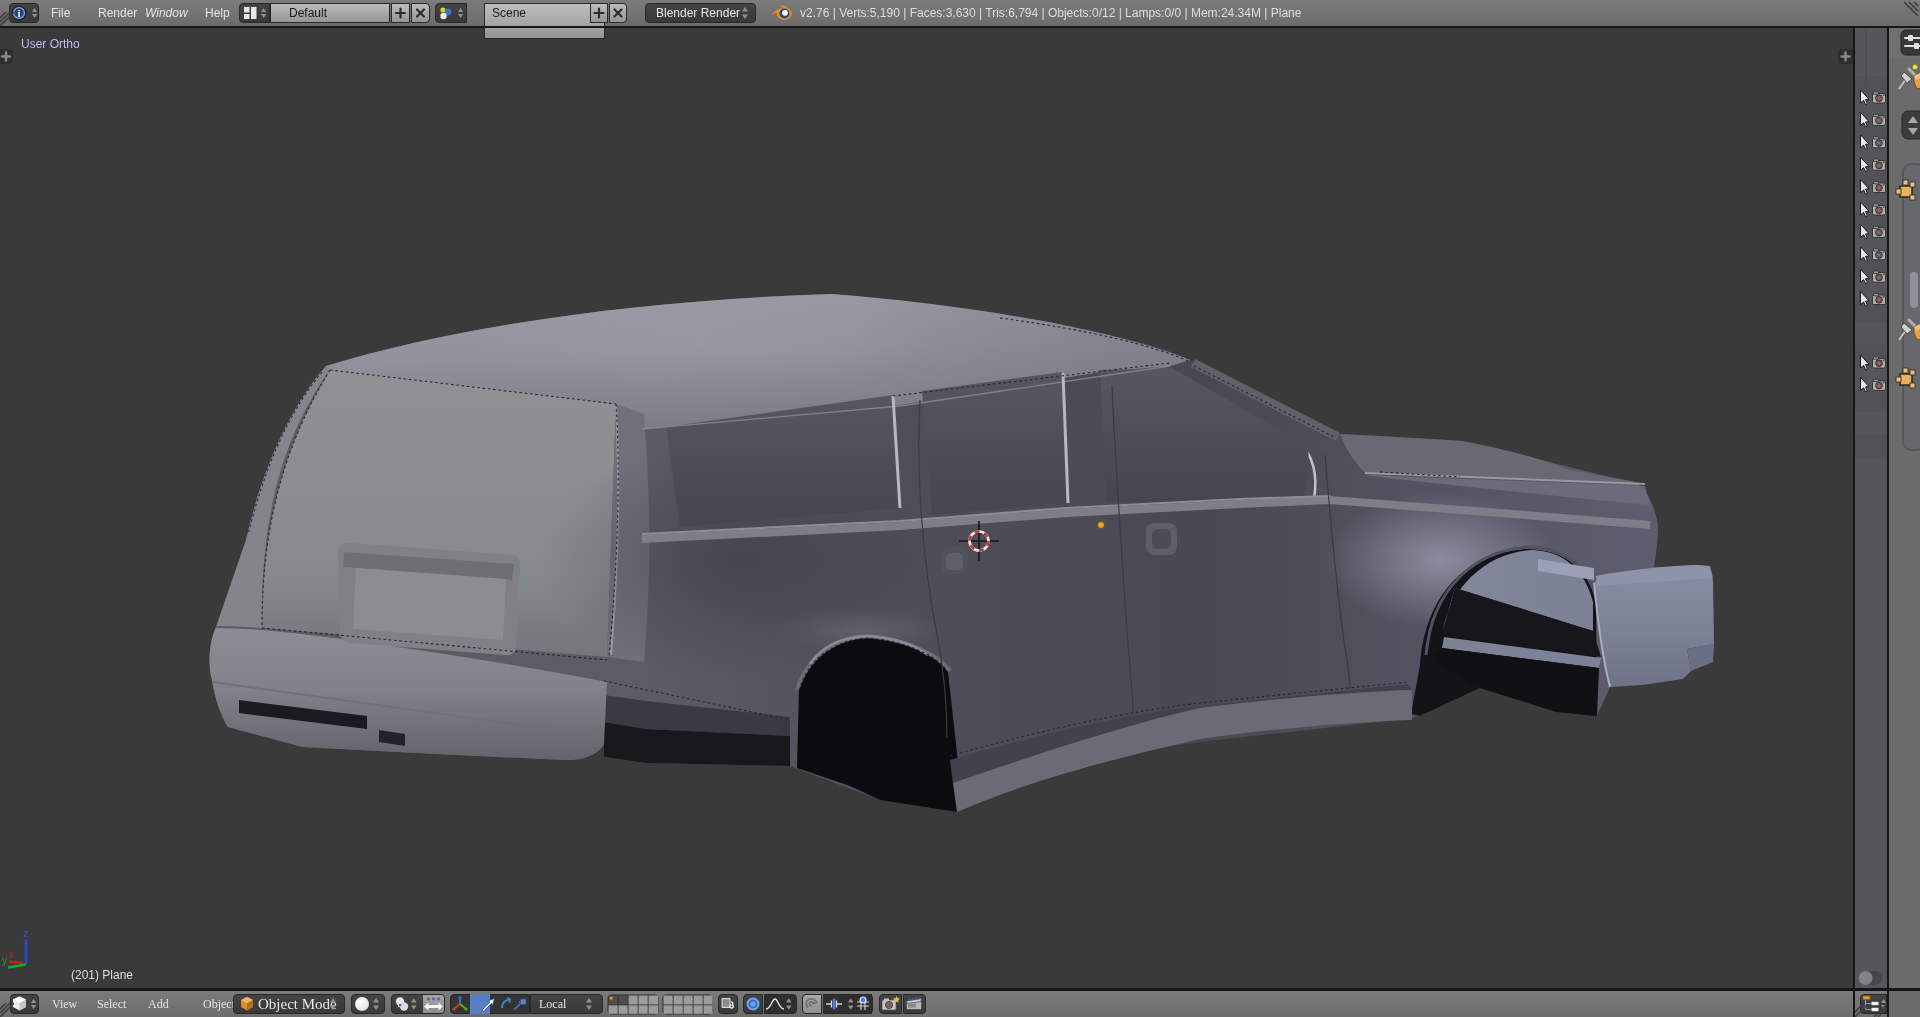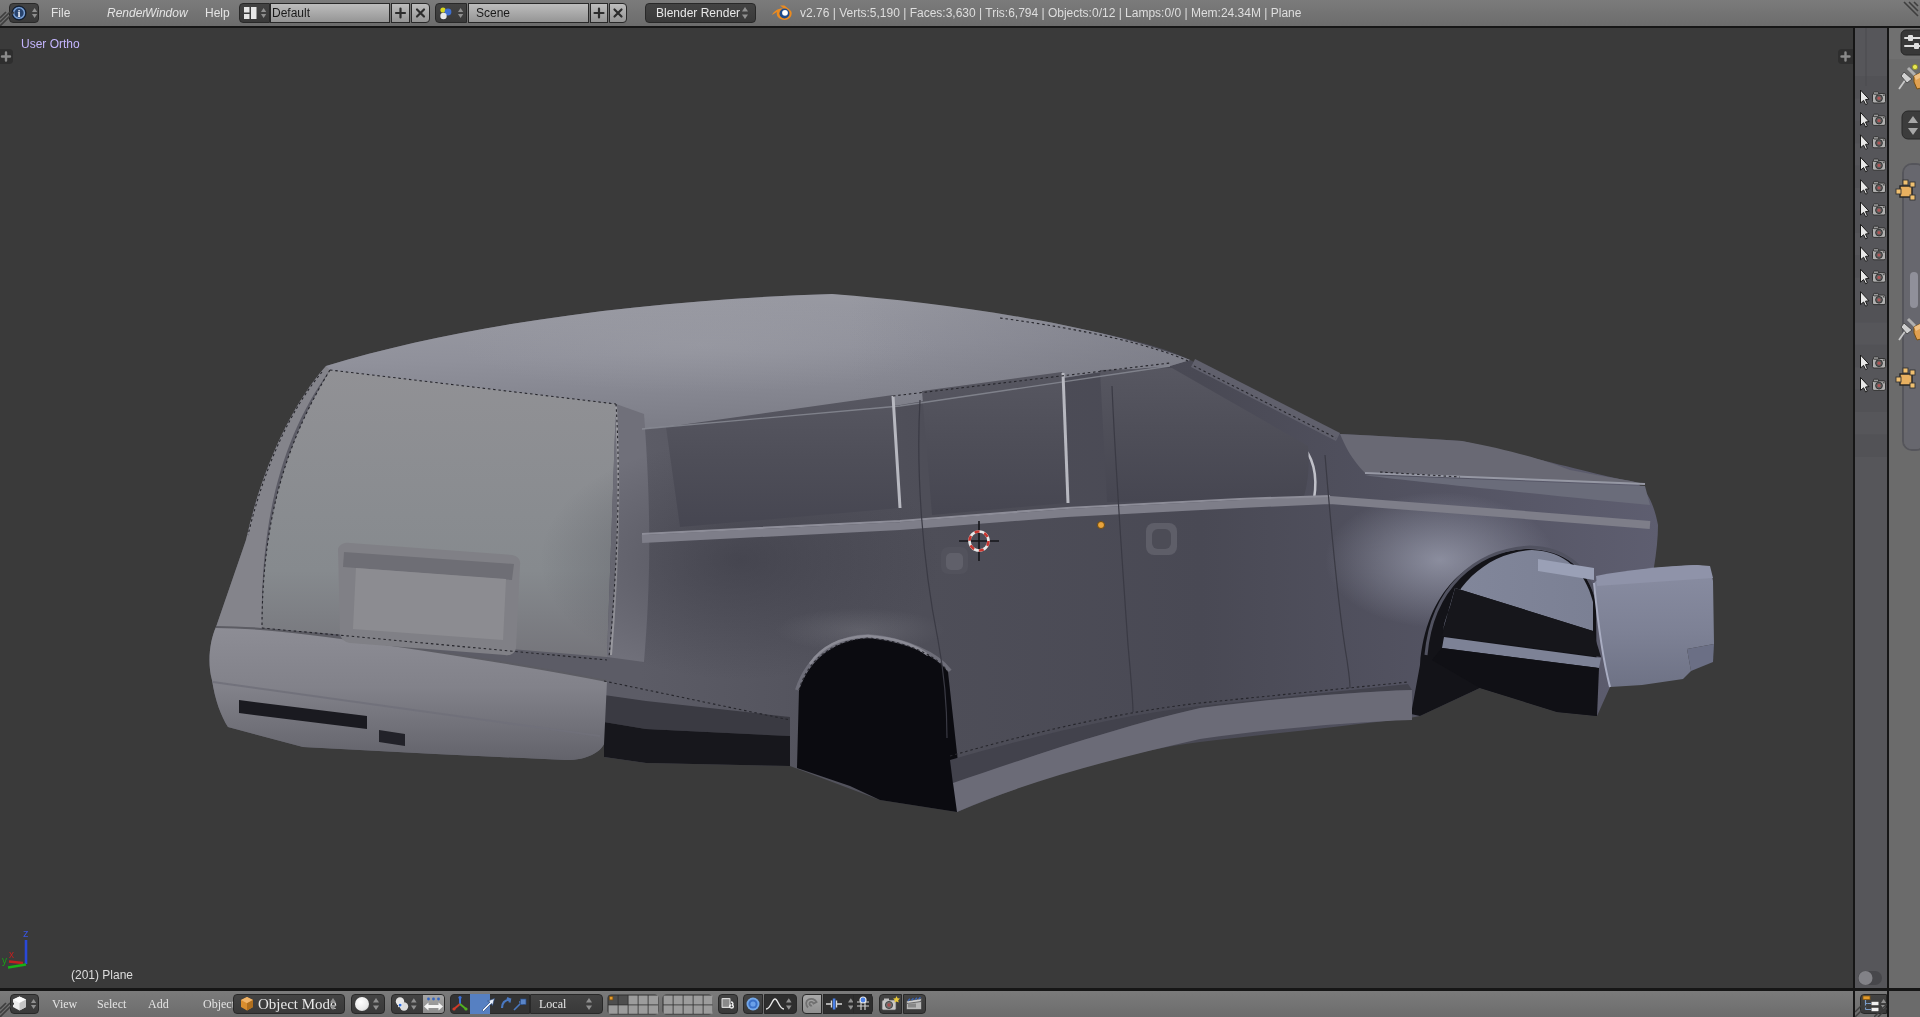--- a/index.html
+++ b/index.html
@@ -224,51 +224,51 @@
 
   <div class="dbtn" style="left:9px;top:3px;width:30px;height:20px;"></div>
   <svg class="abs" style="left:9px;top:3px;" width="30" height="20" viewBox="0 0 30 20">
     <circle cx="10" cy="10" r="7" fill="#27436e" stroke="#0e1724" stroke-width="1"></circle>
     <circle cx="10" cy="10" r="5.4" fill="none" stroke="#7ea4d8" stroke-width="1.4"></circle>
     <text x="10" y="14.2" font-size="11" font-weight="bold" fill="#e8eef8" text-anchor="middle" font-family="Liberation Serif,serif">i</text>
     <path d="M23 9 l2.6 -4 l2.6 4 z" fill="#909090"></path>
     <path d="M23 11 l2.6 4 l2.6 -4 z" fill="#909090"></path>
   </svg>
   <div class="mtxt" style="left:51px;">File</div>
-  <div class="mtxt" style="left:107px;font-style:italic;">Render</div>
+  <div class="mtxt" style="left:98px;">Render</div>
   <div class="mtxt" style="left:145px;font-style:italic;">Window</div>
   <div class="mtxt" style="left:205px;">Help</div>
 
   <div class="dbtn" style="left:239px;top:3px;width:31px;height:20px;border-top-right-radius:0;border-bottom-right-radius:0;"></div>
   <svg class="abs" style="left:239px;top:3px;" width="31" height="20" viewBox="0 0 31 20">
     <rect x="5" y="4" width="5.5" height="5.5" fill="#e8e8e8"></rect>
     <rect x="5" y="11" width="5.5" height="5" fill="#e8e8e8"></rect>
     <rect x="12" y="4" width="5.5" height="12" fill="#e8e8e8"></rect>
     <path d="M22 9 l2.6 -4 l2.6 4 z" fill="#909090"></path>
     <path d="M22 11 l2.6 4 l2.6 -4 z" fill="#909090"></path>
   </svg>
-  <div class="lfield" style="left:270px;top:3px;width:120px;height:20px;border-radius:0;line-height:19px;padding-left:1px;">Default</div>
+  <div class="lfield" style="left:270px;top:3px;width:120px;height:20px;border-radius:0;line-height:19px;padding-left:18px;">Default</div>
   <div class="lfield" style="left:391px;top:3px;width:19px;height:20px;border-radius:0;"></div>
   <svg class="abs" style="left:391px;top:3px;" width="19" height="20" viewBox="0 0 19 20">
     <path d="M9.5 5.5 v9 M5 10 h9" stroke="#2c2c2c" stroke-width="2.2" stroke-linecap="round"></path>
   </svg>
   <div class="lfield" style="left:411px;top:3px;width:19px;height:20px;border-top-left-radius:0;border-bottom-left-radius:0;"></div>
   <svg class="abs" style="left:411px;top:3px;" width="19" height="20" viewBox="0 0 19 20">
     <path d="M6 6.5 L13 13.5 M13 6.5 L6 13.5" stroke="#2c2c2c" stroke-width="2.2" stroke-linecap="round"></path>
   </svg>
 
   <div class="dbtn" style="left:435px;top:3px;width:32px;height:20px;border-top-right-radius:0;border-bottom-right-radius:0;"></div>
   <svg class="abs" style="left:435px;top:3px;" width="32" height="20" viewBox="0 0 32 20">
     <circle cx="8" cy="7" r="2.6" fill="#d8d820"></circle>
     <circle cx="13" cy="9" r="3.4" fill="#3f6fd0"></circle>
     <circle cx="8.5" cy="13" r="3.2" fill="#e8e8e8"></circle>
     <path d="M23 9 l2.6 -4 l2.6 4 z" fill="#909090"></path>
     <path d="M23 11 l2.6 4 l2.6 -4 z" fill="#909090"></path>
   </svg>
-  <div class="lfield" style="left:468px;top:3px;width:121px;height:20px;border-radius:0;line-height:19px;padding-left:7px;">Scene</div>
+  <div class="lfield" style="left:484px;top:3px;width:121px;height:36px;border-radius:0;line-height:19px;padding-left:7px;">Scene</div>
   <div class="lfield" style="left:590px;top:3px;width:18px;height:20px;border-radius:0;"></div>
   <svg class="abs" style="left:590px;top:3px;" width="18" height="20" viewBox="0 0 18 20">
     <path d="M9 5.5 v9 M4.5 10 h9" stroke="#2c2c2c" stroke-width="2.2" stroke-linecap="round"></path>
   </svg>
   <div class="lfield" style="left:609px;top:3px;width:18px;height:20px;border-top-left-radius:0;border-bottom-left-radius:0;"></div>
   <svg class="abs" style="left:609px;top:3px;" width="18" height="20" viewBox="0 0 18 20">
     <path d="M5.5 6.5 L12.5 13.5 M12.5 6.5 L5.5 13.5" stroke="#2c2c2c" stroke-width="2.2" stroke-linecap="round"></path>
   </svg>
 
   <div class="dbtn" style="left:645px;top:3px;width:111px;height:20px;"></div>

